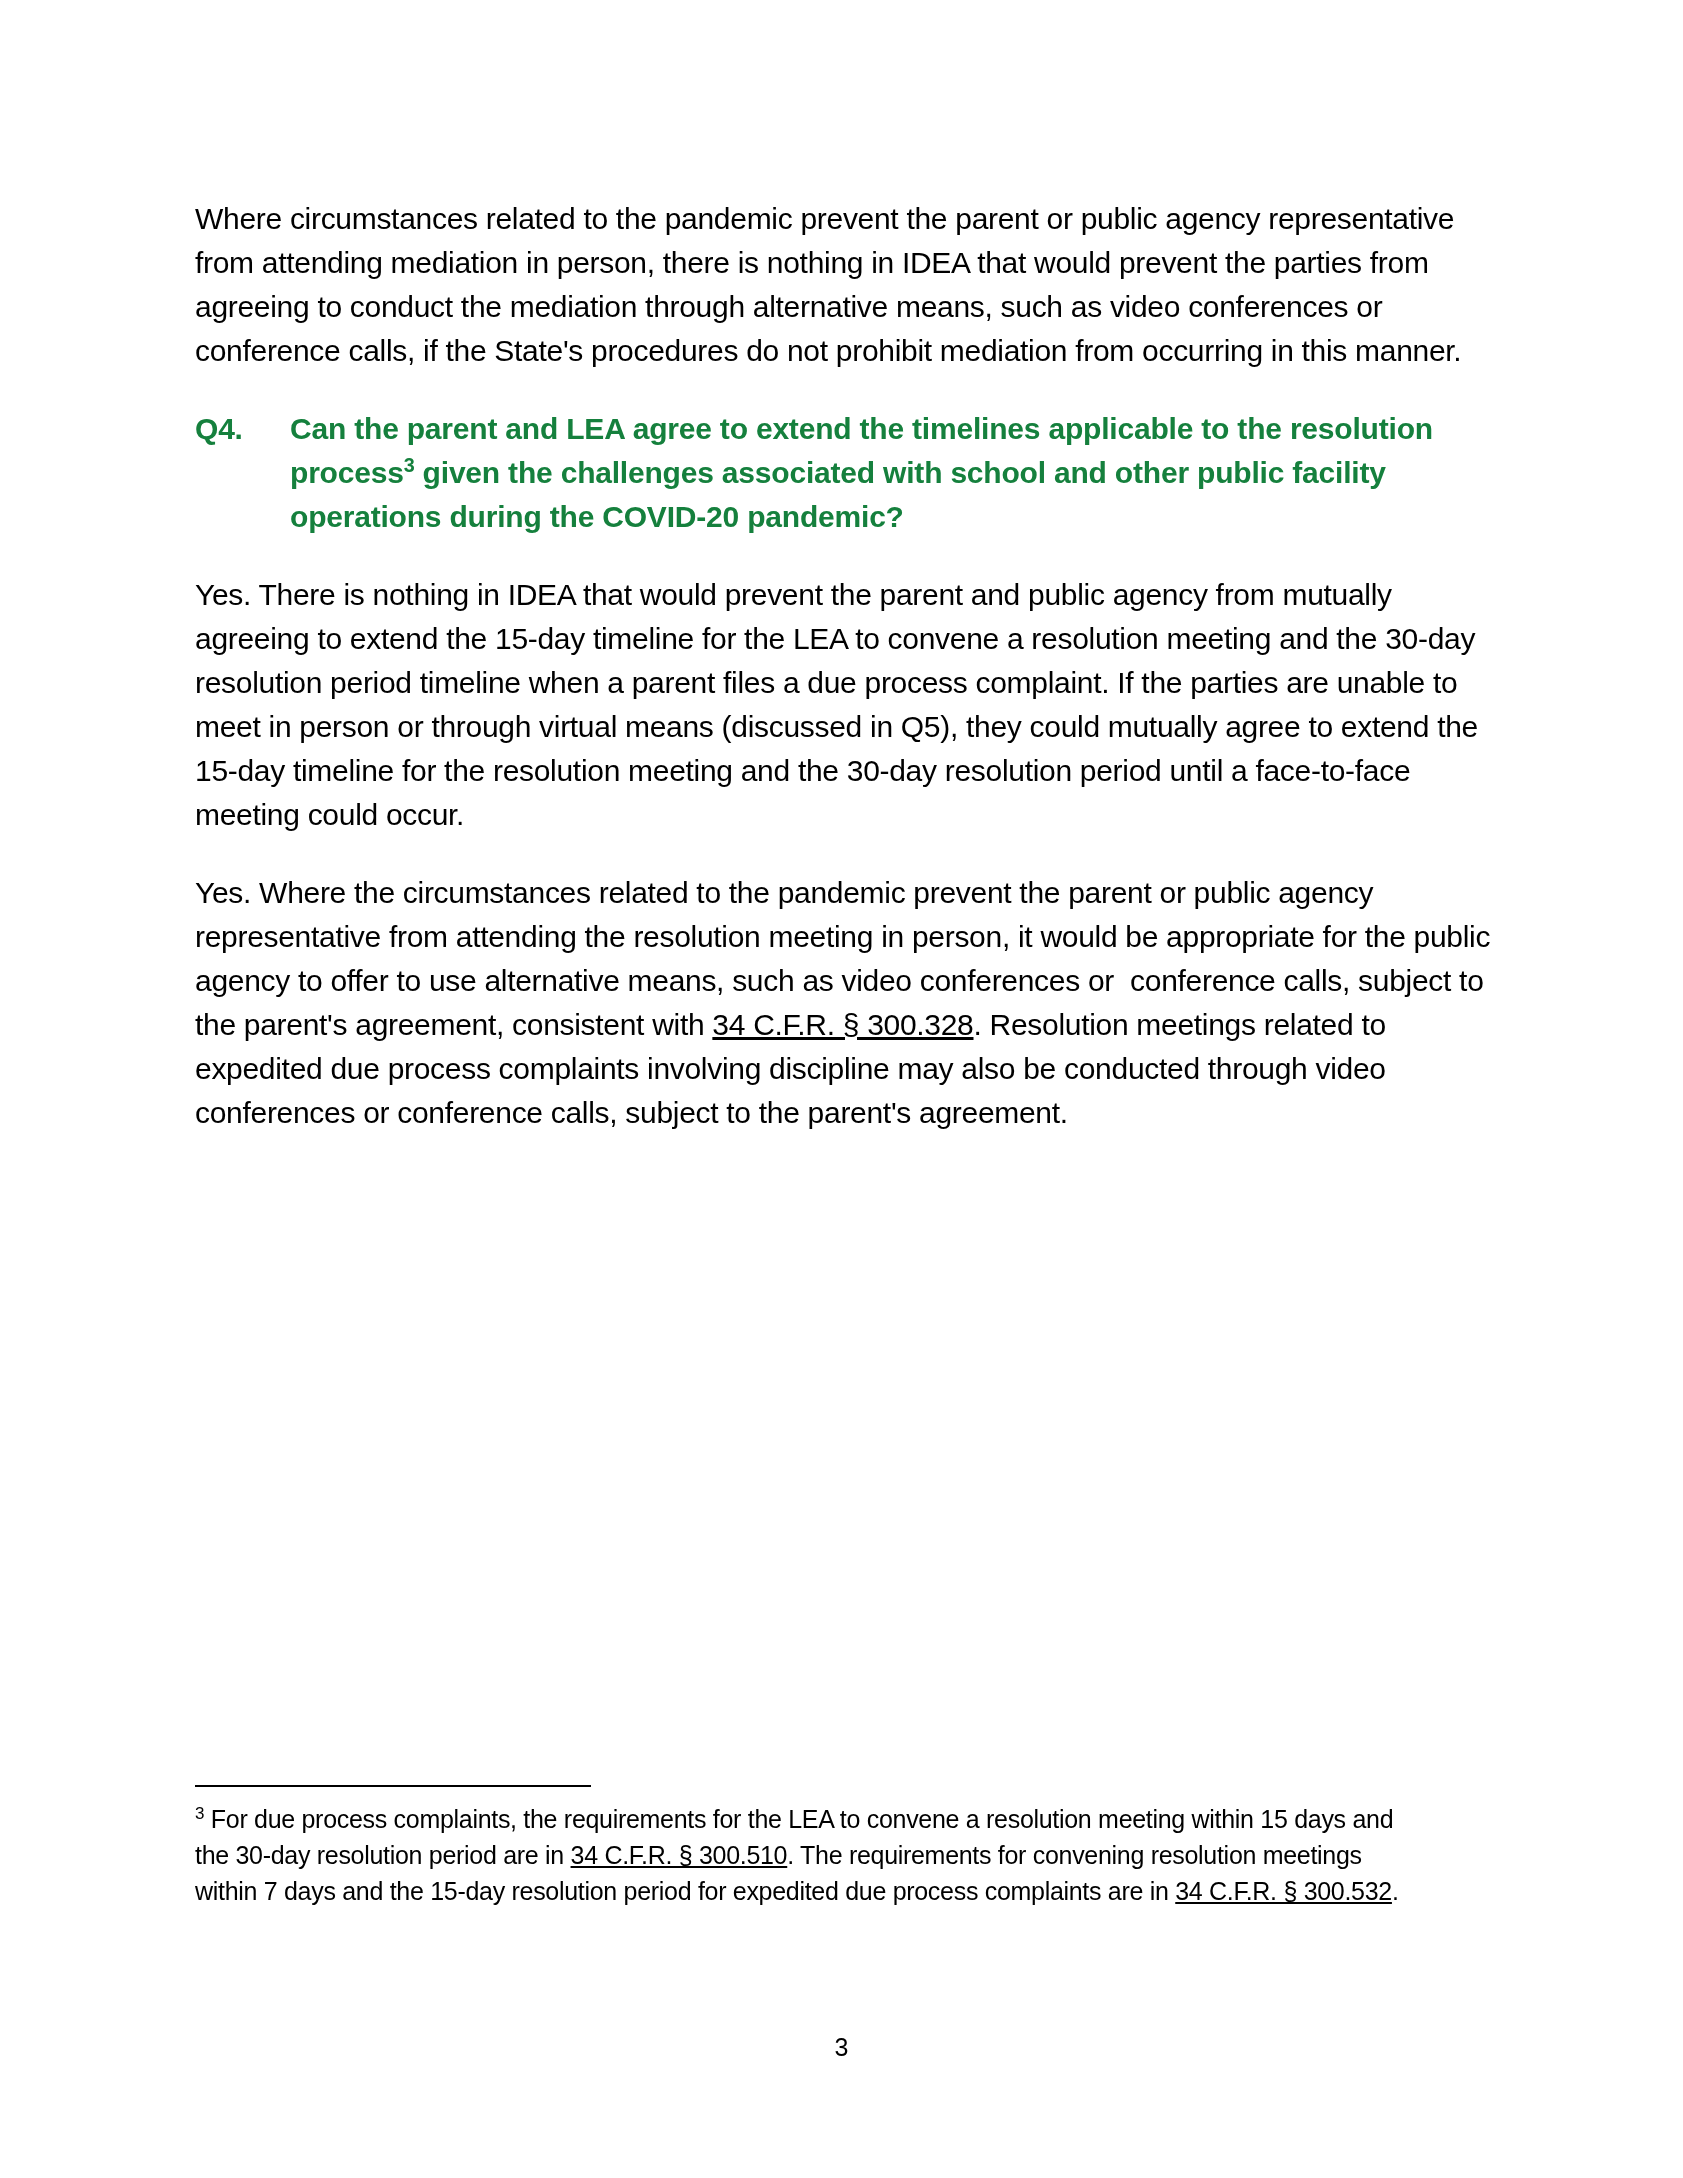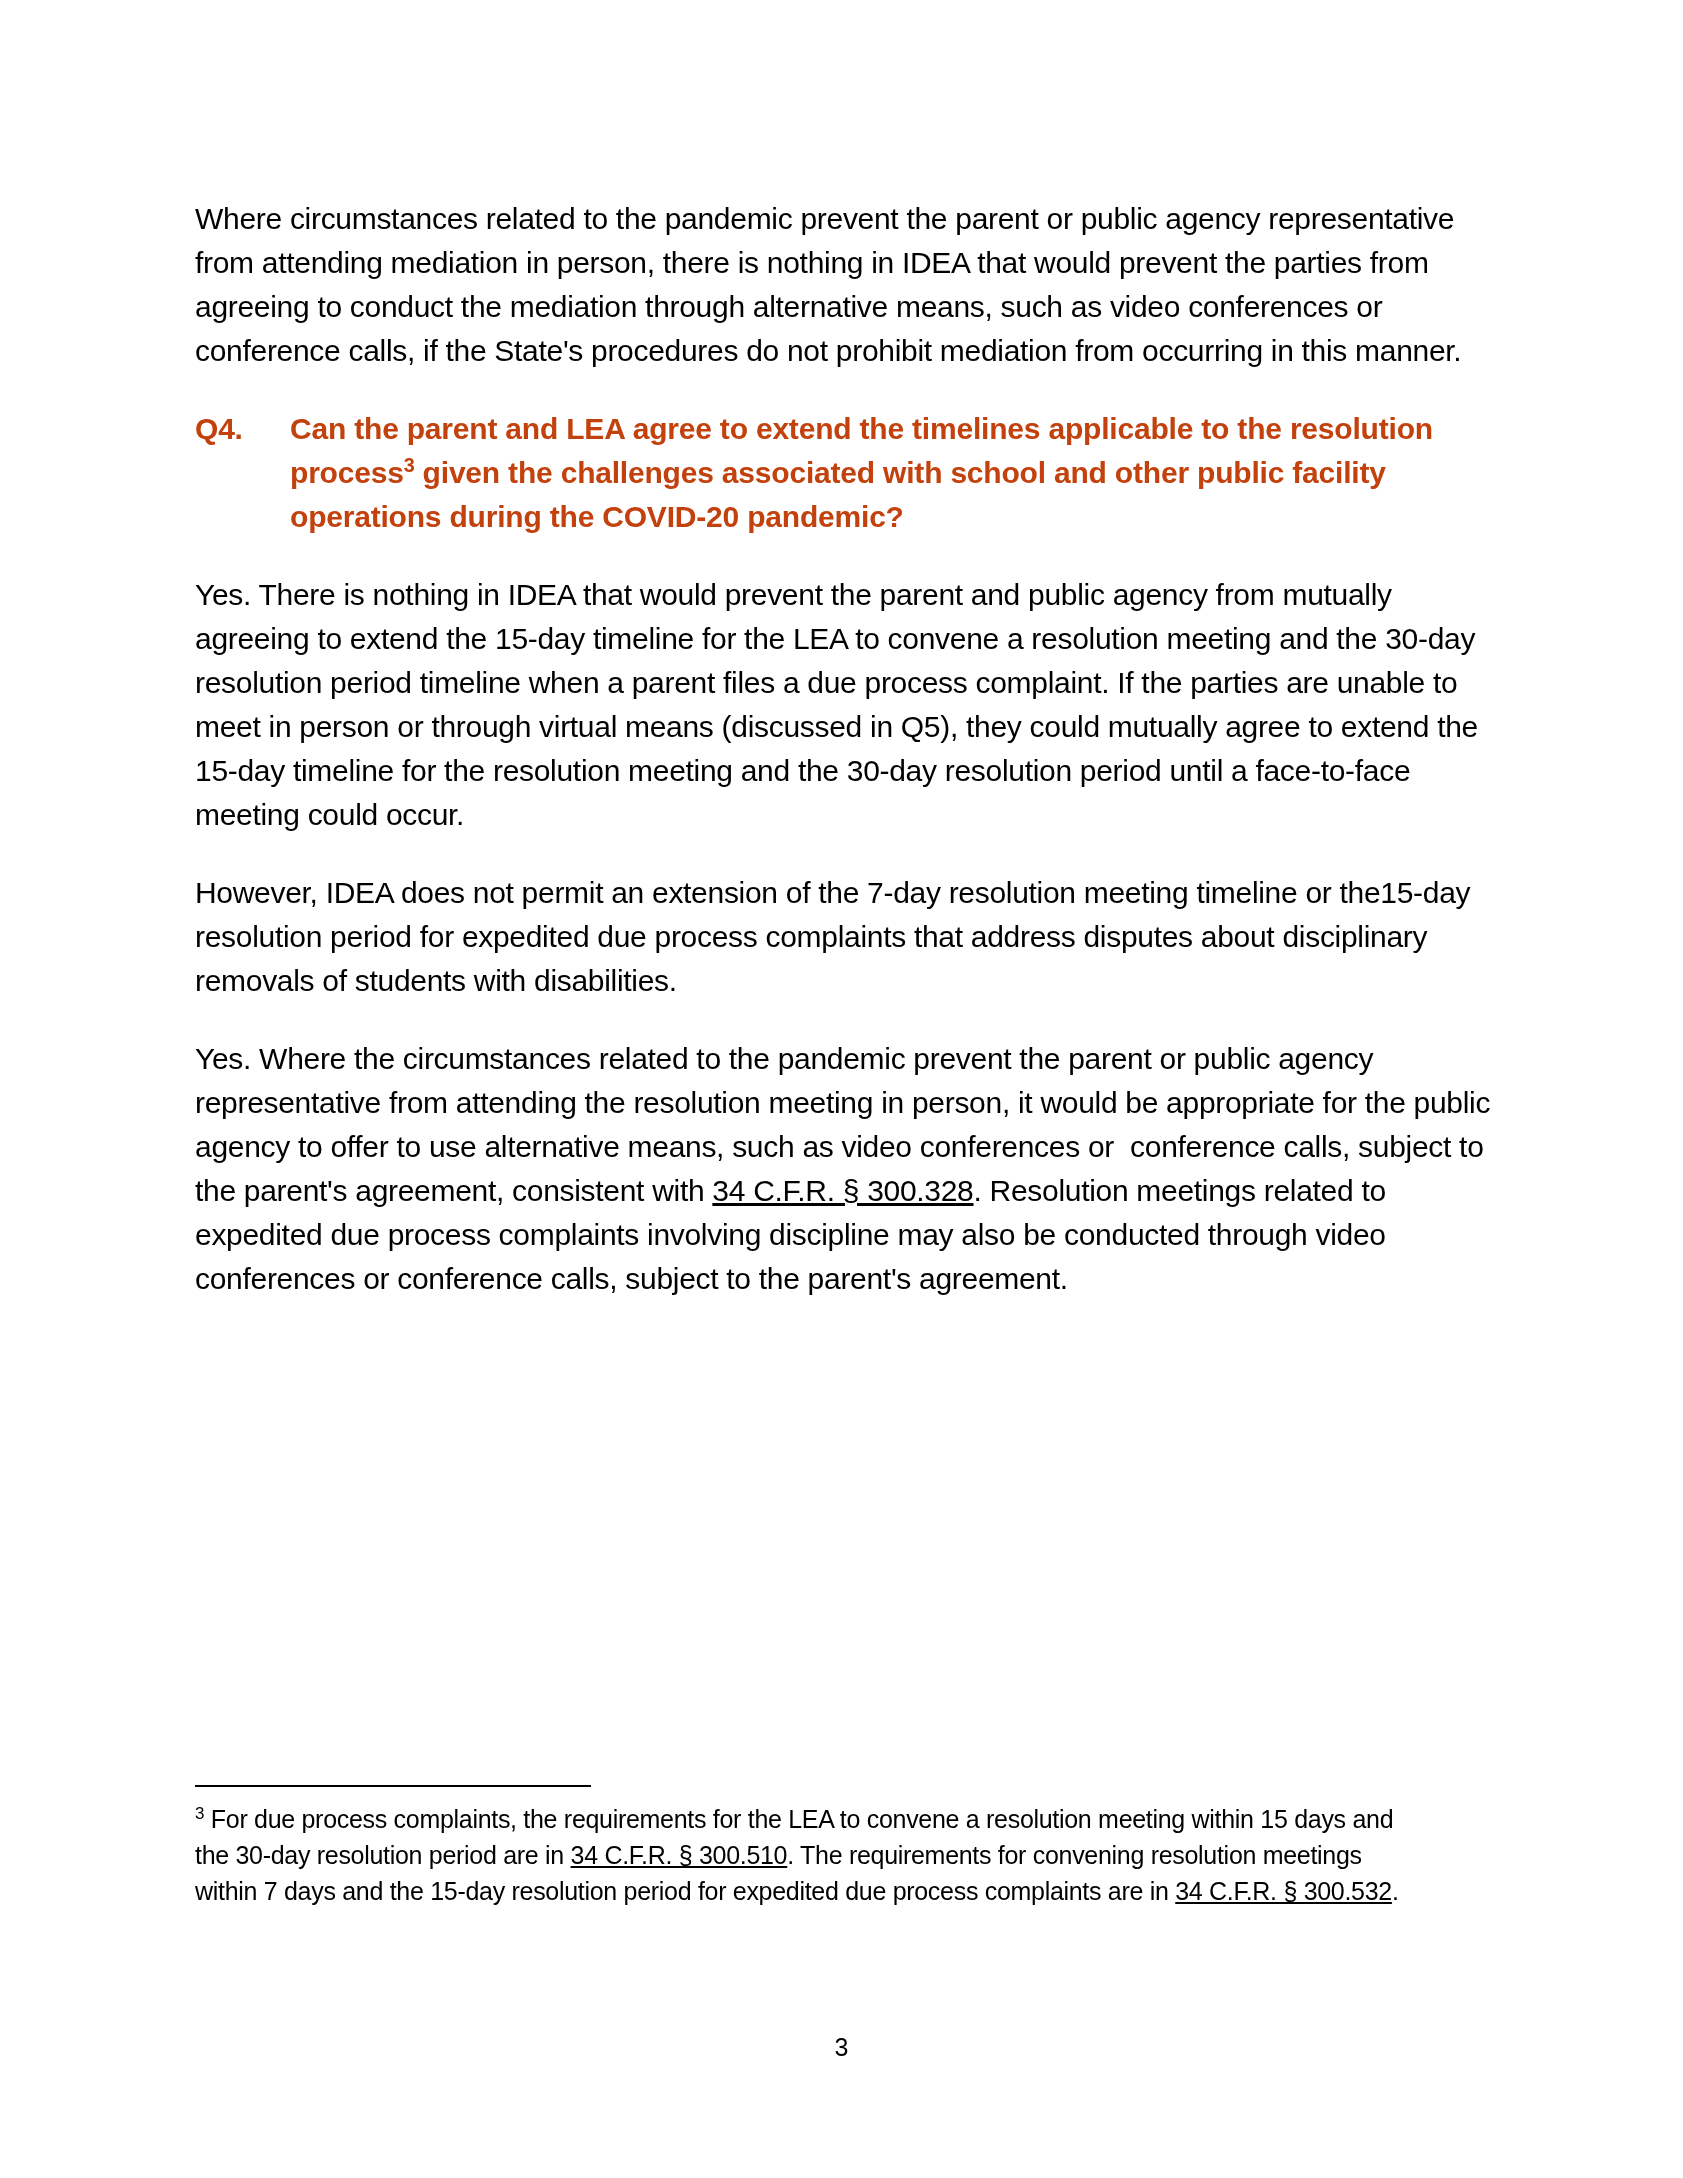--- a/index.html
+++ b/index.html
@@ -33,21 +33,21 @@
     margin: 0 0 34px 0;
     text-align: left;
     word-spacing: 0px;
     white-space: pre-wrap;
   }
 
   
   .qblock {
     display: flex;
     align-items: flex-start;
-    color: #c2410c;
+    color: #15803d;
     font-weight: bold;
     font-size: 30px;
     line-height: 44px;
     letter-spacing: -0.2px;
     margin: 0 0 34px 0;
   }
   .qnum {
     flex: 0 0 auto;
     width: 95px;
     font-weight: bold;
@@ -118,21 +118,20 @@
 
     <p class="para">Where circumstances related to the pandemic prevent the parent or public agency representative from attending mediation in person, there is nothing in IDEA that would prevent the parties from agreeing to conduct the mediation through alternative means, such as video conferences or  conference calls, if the State's procedures do not prohibit mediation from occurring in this manner.</p>
 
     <div class="qblock">
       <span class="qnum">Q4.</span>
       <span class="qtext"><span>Can the parent and LEA agree to extend the timelines applicable to the resolution process</span><sup>3</sup><span> given the challenges associated with school and other public facility operations during the COVID-20 pandemic?</span></span>
     </div>
 
     <p class="para">Yes. There is nothing in IDEA that would prevent the parent and public agency from mutually agreeing to extend the 15-day timeline for the LEA to convene a resolution meeting and the 30-day resolution period timeline when a parent files a due process complaint. If the parties are unable to meet in person or through virtual means (discussed in Q5), they could mutually agree to extend the 15-day timeline for the resolution meeting and the 30-day resolution period until a face-to-face meeting could occur.</p>
 
-    <p class="para">However, IDEA does not permit an extension of the 7-day resolution meeting timeline or the15-day resolution period for expedited due process complaints that address disputes about disciplinary removals of students with disabilities.</p>
 
 
     <p class="para"><span>Yes. Where the circumstances related to the pandemic prevent the parent or public agency representative from attending the resolution meeting in person, it would be appropriate for the public agency to offer to use alternative means, such as video conferences or  conference calls, subject to the parent's agreement, consistent with </span><a class="doclink" href="#">34 C.F.R. § 300.328</a><span>. Resolution meetings related to expedited due process complaints involving discipline may also be conducted through video conferences or conference calls, subject to the parent's agreement.</span></p>
 
   </div>
 
   <div class="footnote-wrap">
     <div class="footnote-rule"></div>
     <div class="footnote"><sup>3</sup><span> For due process complaints, the requirements for the LEA to convene a resolution meeting within 15 days and the 30-day resolution period are in </span><a class="doclink" href="#">34 C.F.R. § 300.510</a><span>. The requirements for convening resolution meetings within 7 days and the 15-day resolution period for expedited due process complaints are in </span><a class="doclink" href="#">34 C.F.R. § 300.532</a><span>.</span></div>
   </div>

